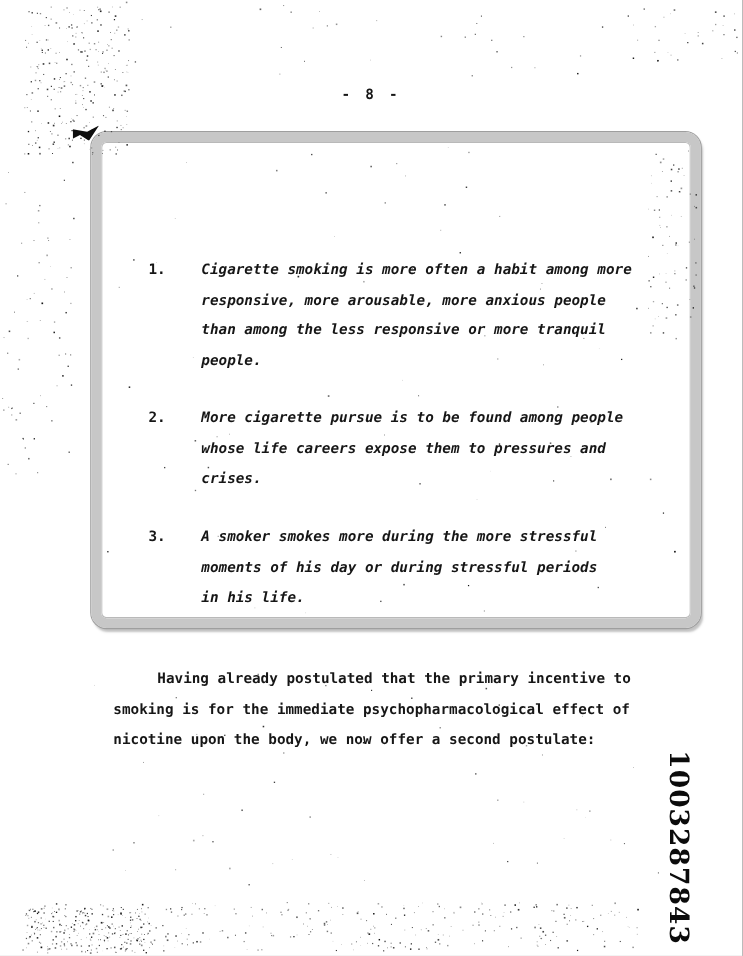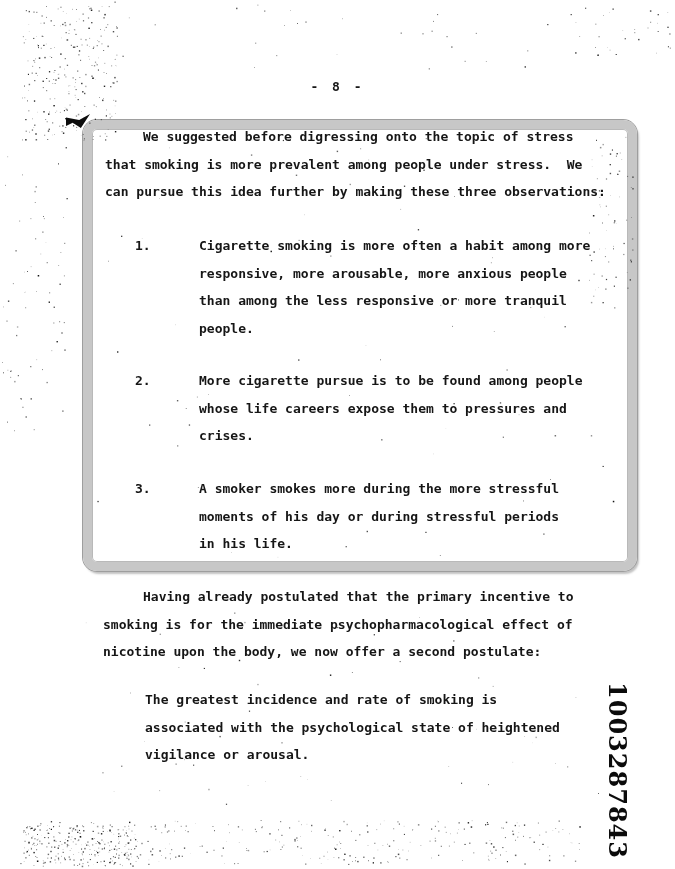--- a/index.html
+++ b/index.html
@@ -38,29 +38,29 @@
     clip-path:polygon(0 25%,55% 42%,100% 0,62% 100%,28% 62%,0 86%);
     z-index:3;
   }
   .para{
     position:absolute;
     font-size:13px;font-weight:bold;line-height:27.5px;
     white-space:pre-wrap;
     z-index:2;
   }
   .intro{left:105px;top:123px;width:520px;text-indent:38px;}
-  .postulate{left:103px;top:583px;width:520px;text-indent:40px;}
+  .postulate{left:103px;top:604px;width:520px;text-indent:40px;}
   .quote{left:145px;top:686px;width:470px;}
   .obs{
     position:absolute;left:135px;width:480px;
     font-size:13px;font-weight:bold;line-height:27.5px;
     z-index:2;
   }
   .obs-num{position:absolute;left:0;top:0;}
-  .obs-text{margin-left:64px;white-space:pre-wrap;}
+  .obs-text{margin-left:48px;white-space:pre-wrap;font-style:italic;}
   .obs-1{top:232px;}
   .obs-2{top:367px;}
   .obs-3{top:475px;}
   .bates{
     position:absolute;
     left:632px;top:682px;
     transform:rotate(90deg);
     transform-origin:0 0;
     font-family:"DejaVu Serif","Liberation Serif",serif;
     font-weight:bold;
@@ -1236,23 +1236,20 @@
       <rect x="39.4" y="840.7" width="0.9" height="0.9" fill="#111" opacity="0.95"></rect>
       <rect x="128.6" y="828.6" width="0.8" height="0.8" fill="#111" opacity="0.38"></rect>
     </svg>
 
   <div class="page-number">- 8 -</div>
 
   <div class="highlight-box"></div>
 
   <div class="arrow-mark"></div>
 
-  <div class="para intro">We suggested before digressing onto the topic of stress
-that smoking is more prevalent among people under stress.  We
-can pursue this idea further by making these three observations:</div>
 
   <div class="obs obs-1">
     <span class="obs-num">1.</span>
     <div class="obs-text">Cigarette smoking is more often a habit among more
 responsive, more arousable, more anxious people
 than among the less responsive or more tranquil
 people.</div>
   </div>
 
   <div class="obs obs-2">
@@ -1266,19 +1263,16 @@
     <span class="obs-num">3.</span>
     <div class="obs-text">A smoker smokes more during the more stressful
 moments of his day or during stressful periods
 in his life.</div>
   </div>
 
   <div class="para postulate">Having already postulated that the primary incentive to
 smoking is for the immediate psychopharmacological effect of
 nicotine upon the body, we now offer a second postulate:</div>
 
-  <div class="para quote">The greatest incidence and rate of smoking is
-associated with the psychological state of heightened
-vigilance or arousal.</div>
 
   <div class="bates">1003287843</div>
 
 </div>
 
 </body></html>

